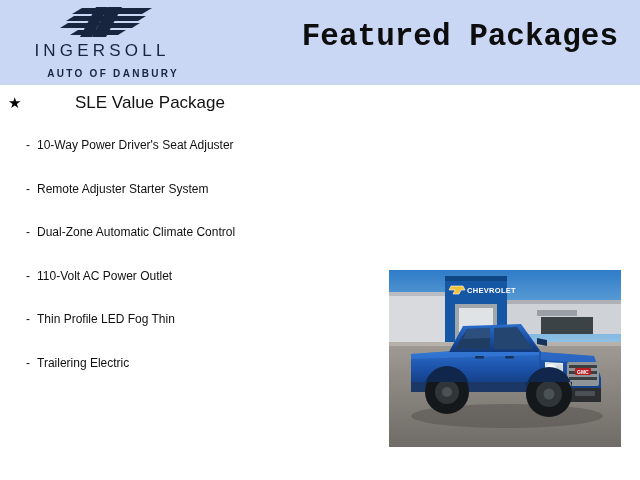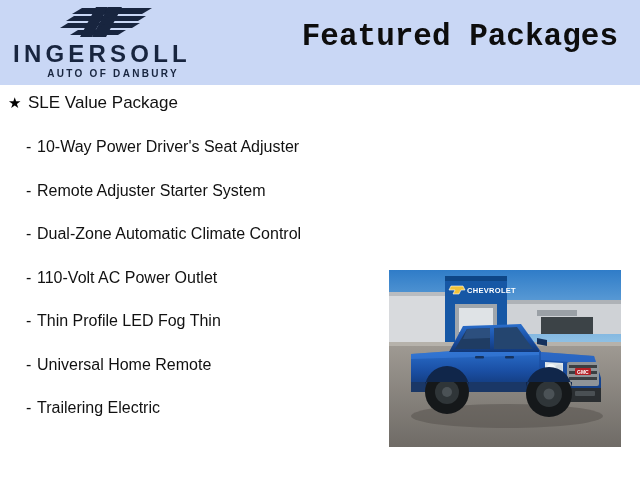--- a/index.html
+++ b/index.html
@@ -41,22 +41,22 @@
     width: 120px;
     height: 36px;
   }
 
   .brand-name {
     position: absolute;
     left: 0;
     top: 40px;
     width: 204px;
     text-align: center;
-    font-size: 24px;
-    font-weight: 700;
+    font-size: 17px;
+    font-weight: 400;
     letter-spacing: 4.2px;
     color: #18253f;
     line-height: 1;
     white-space: nowrap;
   }
 
   .brand-tagline {
     position: absolute;
     left: 11px;
     top: 67px;
@@ -106,32 +106,33 @@
     color: #000000;
     line-height: 1;
     width: 20px;
     display: inline-block;
   }
 
   .package-heading-label {
     font-size: 17px;
     color: #111111;
     line-height: 1;
+    margin-left: 47px;
   }
 
   .feature-list {
     position: absolute;
     left: 26px;
     top: 54px;
     width: 350px;
   }
 
   .feature-item {
     height: 43.5px;
-    font-size: 16px;
+    font-size: 12px;
     color: #111111;
     white-space: nowrap;
     line-height: 1;
   }
 
   .feature-dash {
     display: inline-block;
     width: 11px;
   }
 
@@ -202,23 +203,20 @@
     </div>
 
     <div class="feature-item">
       <span class="feature-dash">-</span><span>110-Volt AC Power Outlet</span>
     </div>
 
     <div class="feature-item">
       <span class="feature-dash">-</span><span>Thin Profile LED Fog Thin</span>
     </div>
 
-    <div class="feature-item">
-      <span class="feature-dash">-</span><span>Universal Home Remote</span>
-    </div>
 
     <div class="feature-item">
       <span class="feature-dash">-</span><span>Trailering Electric</span>
     </div>
   </div>
 
   <div class="vehicle-photo">
     <svg class="photo-svg" viewBox="0 0 232 177" aria-hidden="true">
       <defs>
         <linearGradient id="sky" x1="0" y1="0" x2="0" y2="1">

